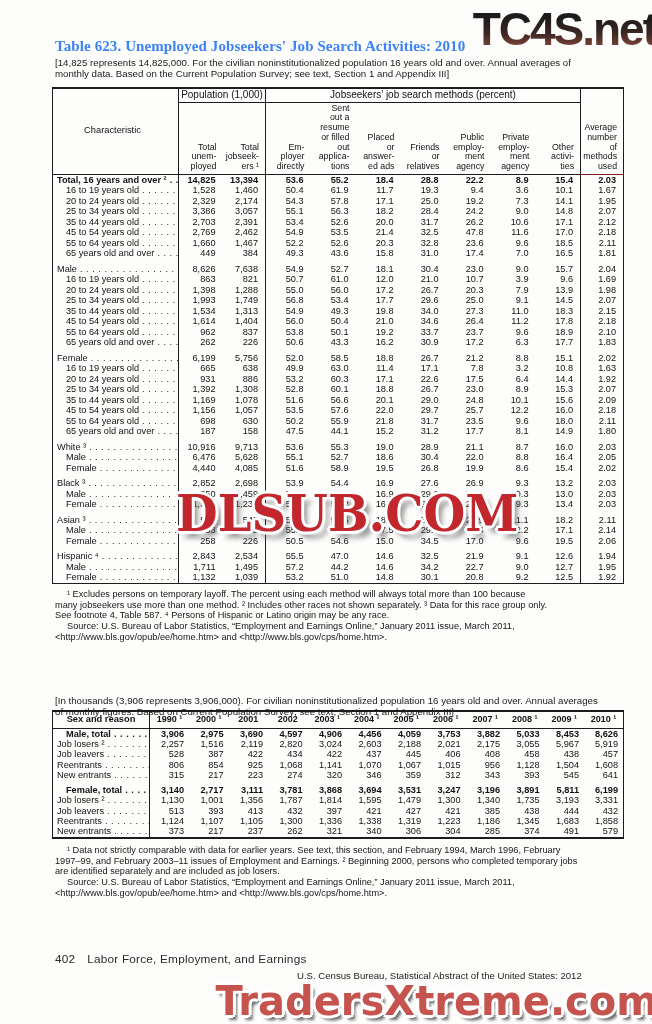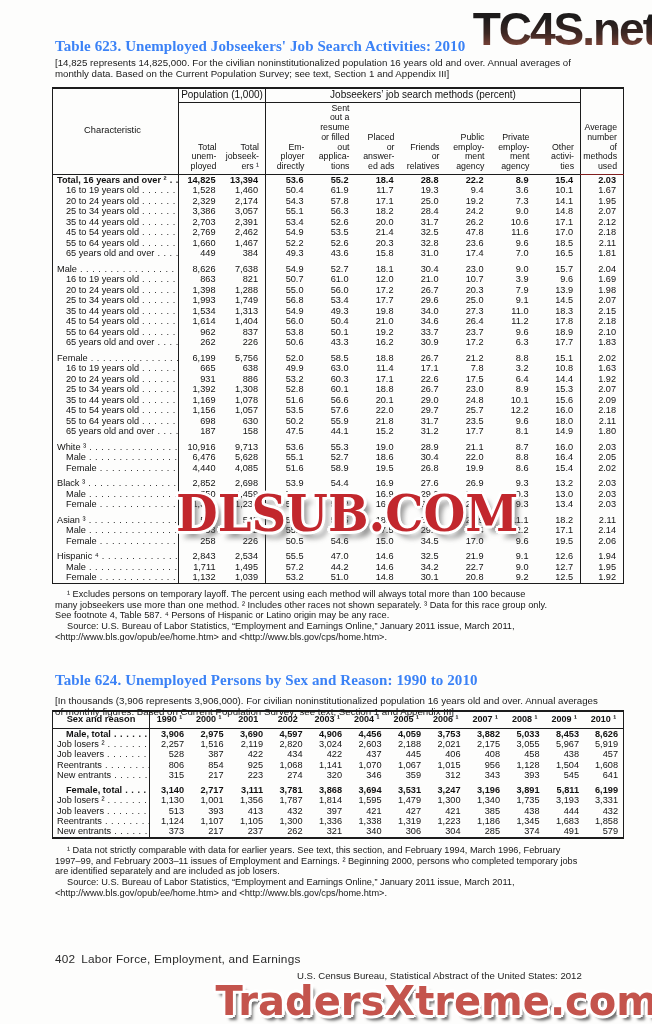--- a/index.html
+++ b/index.html
@@ -43,21 +43,21 @@
   tr.gap td{padding-top:5px;}
   
   .fn{position:absolute;left:55px;width:549px;margin:0;font-size:9.2px;line-height:10.7px;
       color:#151515;text-indent:12px;white-space:pre-line;}
   #t623-fn{top:589px;}
   #t623-src{top:621px;}
   #t624-fn{top:845px;}
   #t624-src{top:877px;}
   
   .pgfooter{position:absolute;left:55px;top:952px;font-size:11.8px;color:#2a2a2a;letter-spacing:.2px;}
-  .pgfooter .num{margin-right:6px;}
+  .pgfooter .num{margin-right:12px;}
   .census{position:absolute;left:297px;top:970px;font-size:9.6px;color:#222;}
   
   .wm{position:absolute;z-index:6;font-weight:900;white-space:nowrap;}
   #wm-top{top:2px;right:-4px;font-size:46px;font-family:"Liberation Sans",sans-serif;
           letter-spacing:-2px;color:#33231f;
           background:linear-gradient(180deg,#1d1b1b 30%,#3c2723 58%,#8a4a3c 88%);
           -webkit-background-clip:text;background-clip:text;-webkit-text-fill-color:transparent;}
   #wm-mid{left:176px;top:485px;font-size:48px;font-family:"DejaVu Serif",serif;color:#c2272d;
           transform:scaleY(1.06);
           text-shadow:-2px -2px 0 #fff,0 -3px 0 #fff,2px -2px 0 #fff,-3px 0 0 #fff,3px 0 0 #fff,
@@ -613,21 +613,20 @@
   </table>
 
   <div class="wm" id="wm-mid">DLSUB.COM</div>
 
   <p class="fn" id="t623-fn">¹ Excludes persons on temporary layoff. The percent using each method will always total more than 100 because
 many jobseekers use more than one  method. ² Includes other races not shown separately. ³ Data for this race group only.
 See footnote 4, Table 587. ⁴ Persons of Hispanic or Latino origin may be any race.</p>
   <p class="fn" id="t623-src">Source: U.S. Bureau of Labor Statistics, “Employment and Earnings Online,” January 2011 issue, March 2011,
 &lt;http://www.bls.gov/opub/ee/home.htm&gt; and &lt;http://www.bls.gov/cps/home.htm&gt;.</p>
 
-  <h2 class="tbl-title" id="t624-title">Table 624. Unemployed Persons by Sex and Reason: 1990 to 2010</h2>
   <p class="tbl-note" id="t624-note">[In thousands (3,906 represents 3,906,000). For civilian noninstitutionalized population 16 years old and over. Annual averages of monthly figures. Based on Current Population Survey; see text, Section 1 and Appendix III]</p>
 
   <table class="datatable" id="t624">
     <colgroup>
       <col style="width:97px">
       <col style="width:39.5px">
         <col style="width:39.5px">
         <col style="width:39.5px">
         <col style="width:39.5px">
       <col style="width:39.5px">

